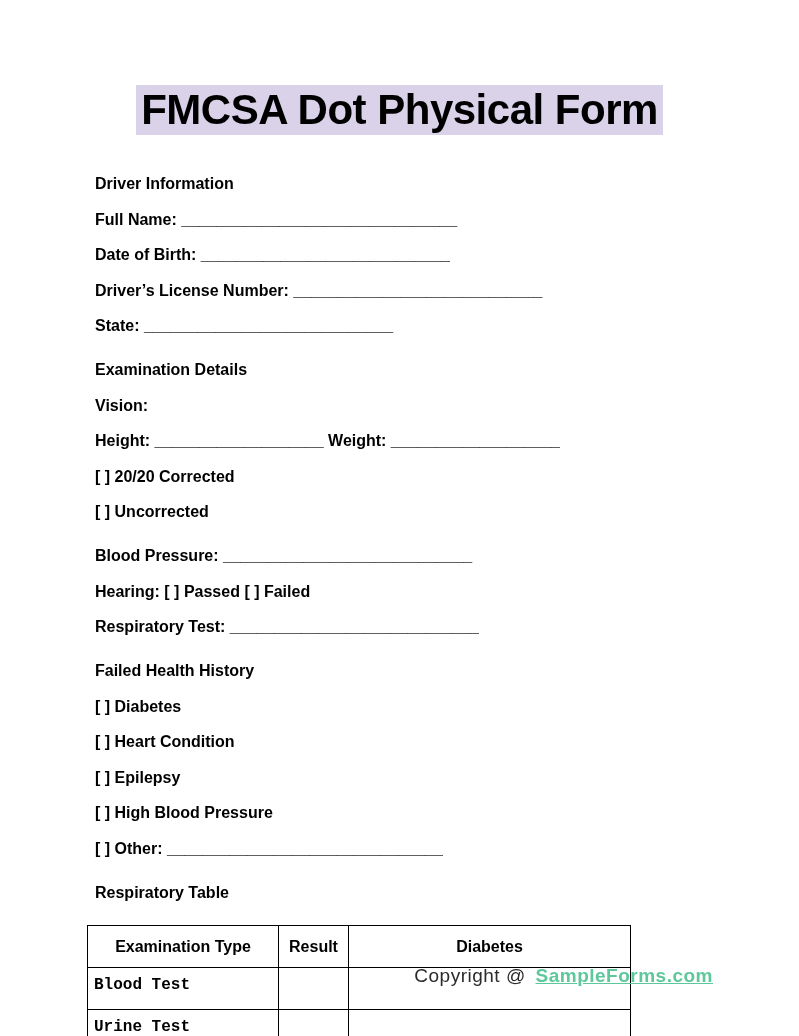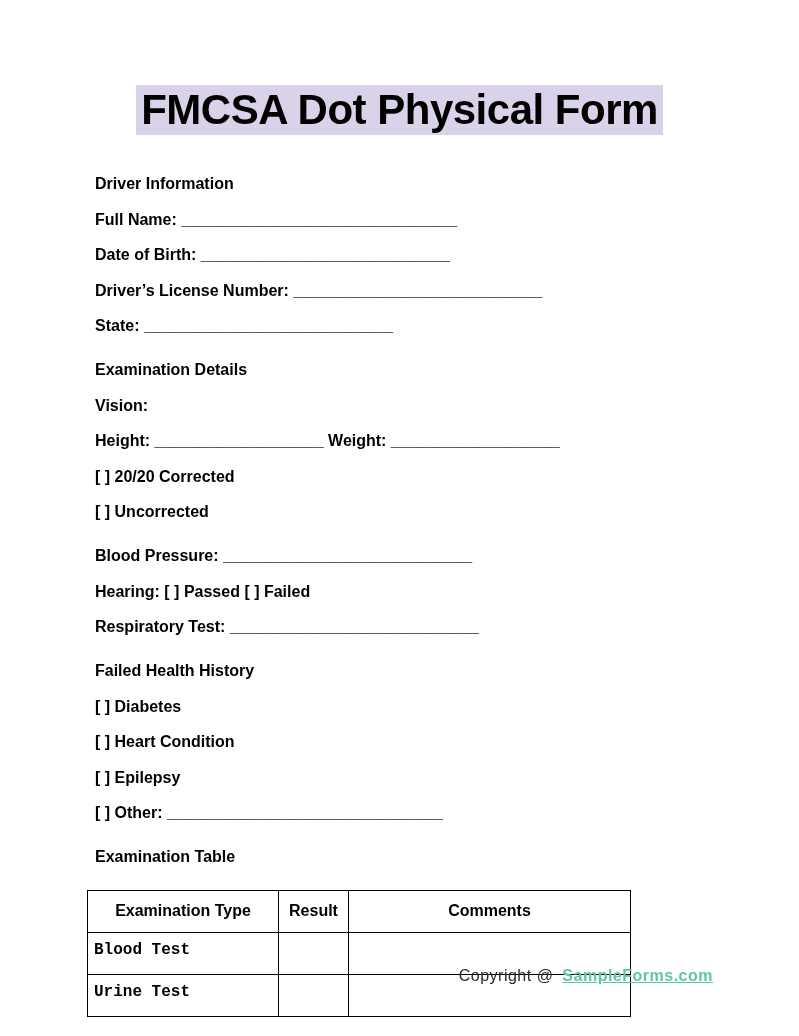--- a/index.html
+++ b/index.html
@@ -65,21 +65,21 @@
     padding: 8px 6px 0 6px;
     font-family: Liberation Mono, monospace;
   }
   .col-type { width: 191px; }
   .col-result { width: 70px; }
   .col-comments { width: 282px; }
   .footer {
     position: absolute;
     top: 966px;
     right: 86px;
-    font-size: 16px;
+    font-size: 19px;
     line-height: 20px;
     letter-spacing: 0.5px;
     color: var(--copyright-text, #2b2b2b);
     white-space: nowrap;
   }
   .footer a {
     color: var(--link-green, #5ec79b);
     font-weight: 700;
     text-decoration: underline;
     margin-left: 4px;
@@ -115,31 +115,32 @@
     <p class="line">Blood Pressure: ____________________________</p>
     <p class="line">Hearing: [ ] Passed [ ] Failed</p>
     <p class="line">Respiratory Test: ____________________________</p>
   </section>
 
   <section>
     <p class="line">Failed Health History</p>
     <p class="line">[ ] Diabetes</p>
     <p class="line">[ ] Heart Condition</p>
     <p class="line">[ ] Epilepsy</p>
+    <p class="line">[ ] High Blood Pressure</p>
     <p class="line">[ ] Other: _______________________________</p>
   </section>
 
   <section>
-    <p class="line">Examination Table</p>
+    <p class="line">Respiratory Table</p>
     <table class="exam-table">
       <thead>
         <tr>
           <th class="col-type">Examination Type</th>
           <th class="col-result">Result</th>
-          <th class="col-comments">Comments</th>
+          <th class="col-comments">Diabetes</th>
         </tr>
       </thead>
       <tbody>
         <tr>
           <td>Blood Test</td>
           <td></td>
           <td></td>
         </tr>
         <tr>
           <td>Urine Test</td>

